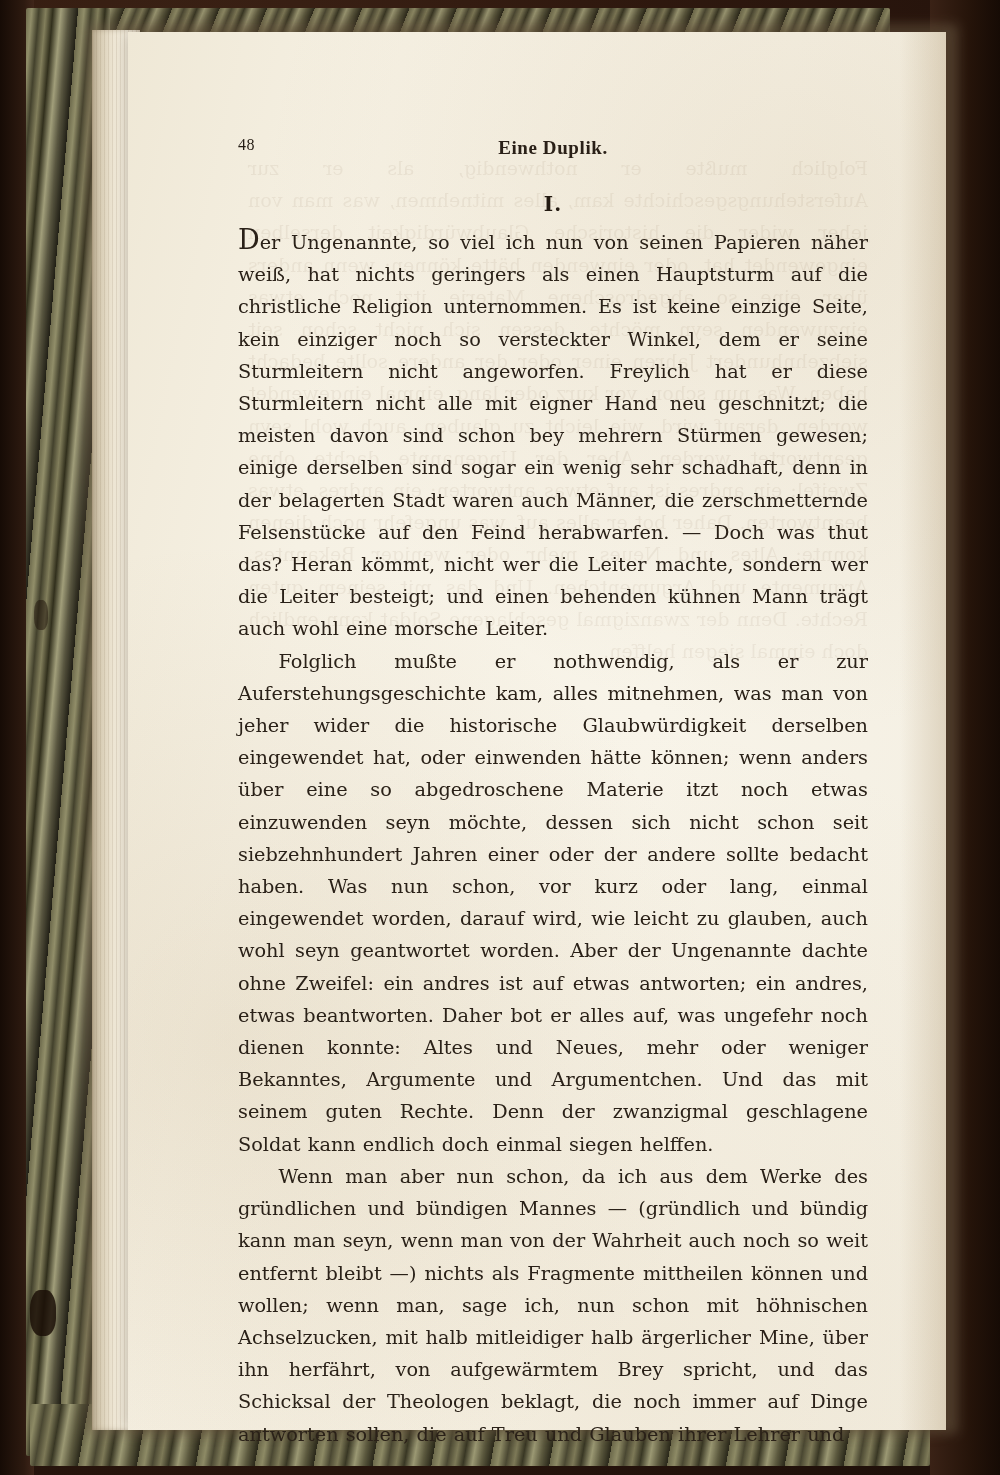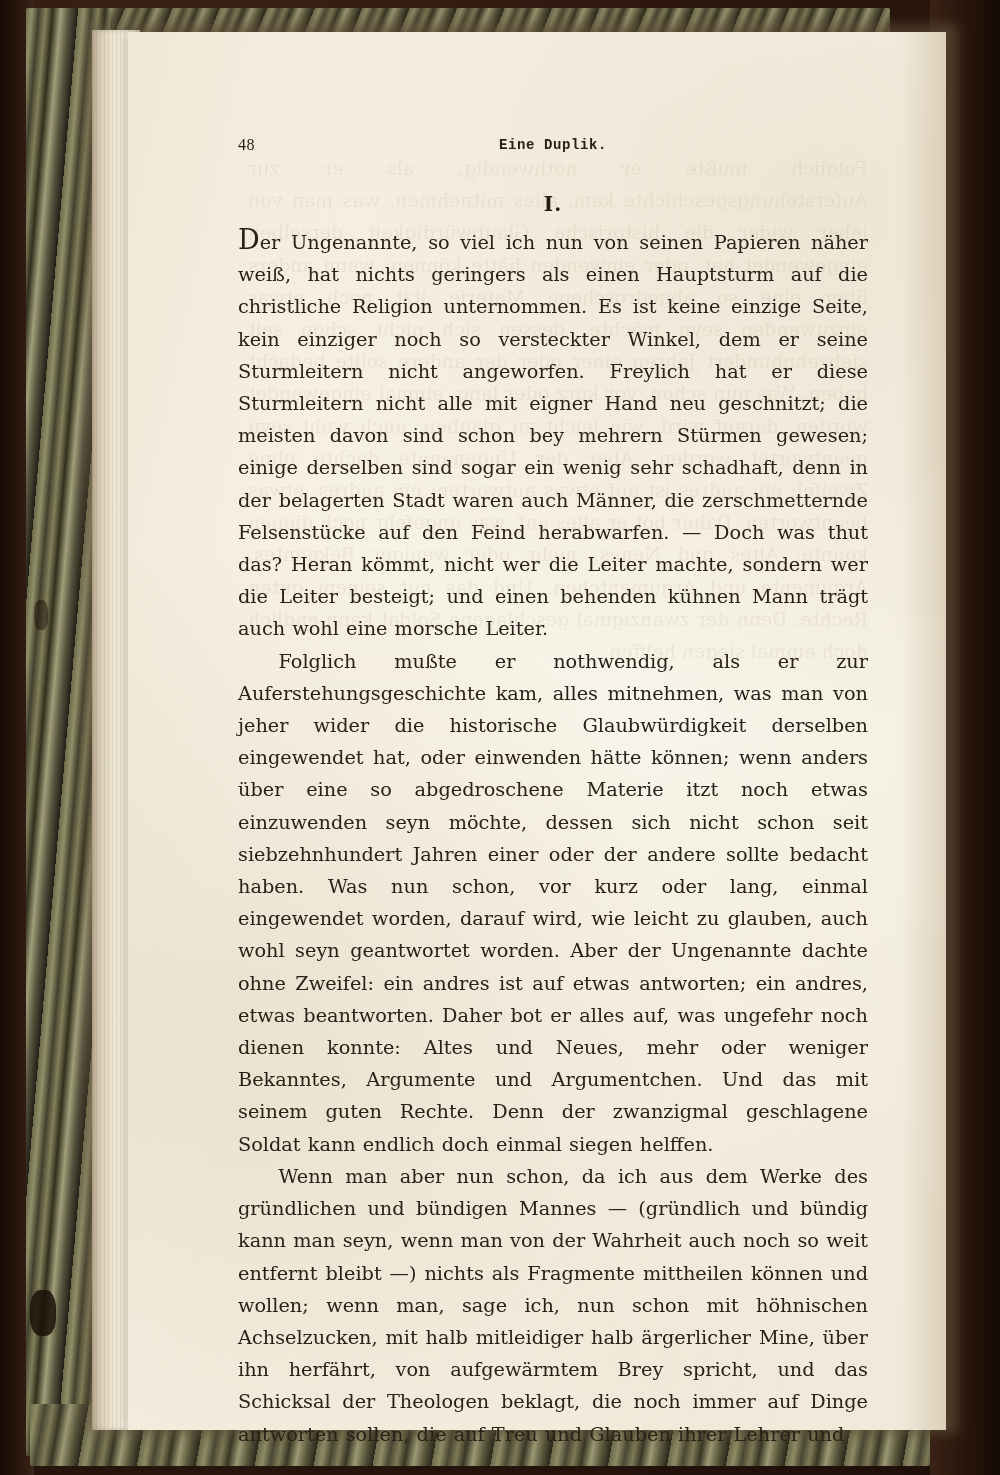--- a/index.html
+++ b/index.html
@@ -137,22 +137,22 @@
     position: absolute;
     left: 0; top: 0;
     font-size: 16px;
     color: #241c14;
     letter-spacing: .5px;
   }
   .head-title {
     position: absolute;
     left: 0; right: 0; top: 1px;
     text-align: center;
-    font-family: Liberation Mono, monospace;
-    font-size: 14px;
+    font-family: Liberation Serif, serif;
+    font-size: 19px;
     font-weight: 700;
     color: #2a2017;
     letter-spacing: .6px;
   }
 
   .section-num {
     text-align: center;
     font-family: "DejaVu Serif", serif;
     font-weight: 700;
     font-size: 20px;

